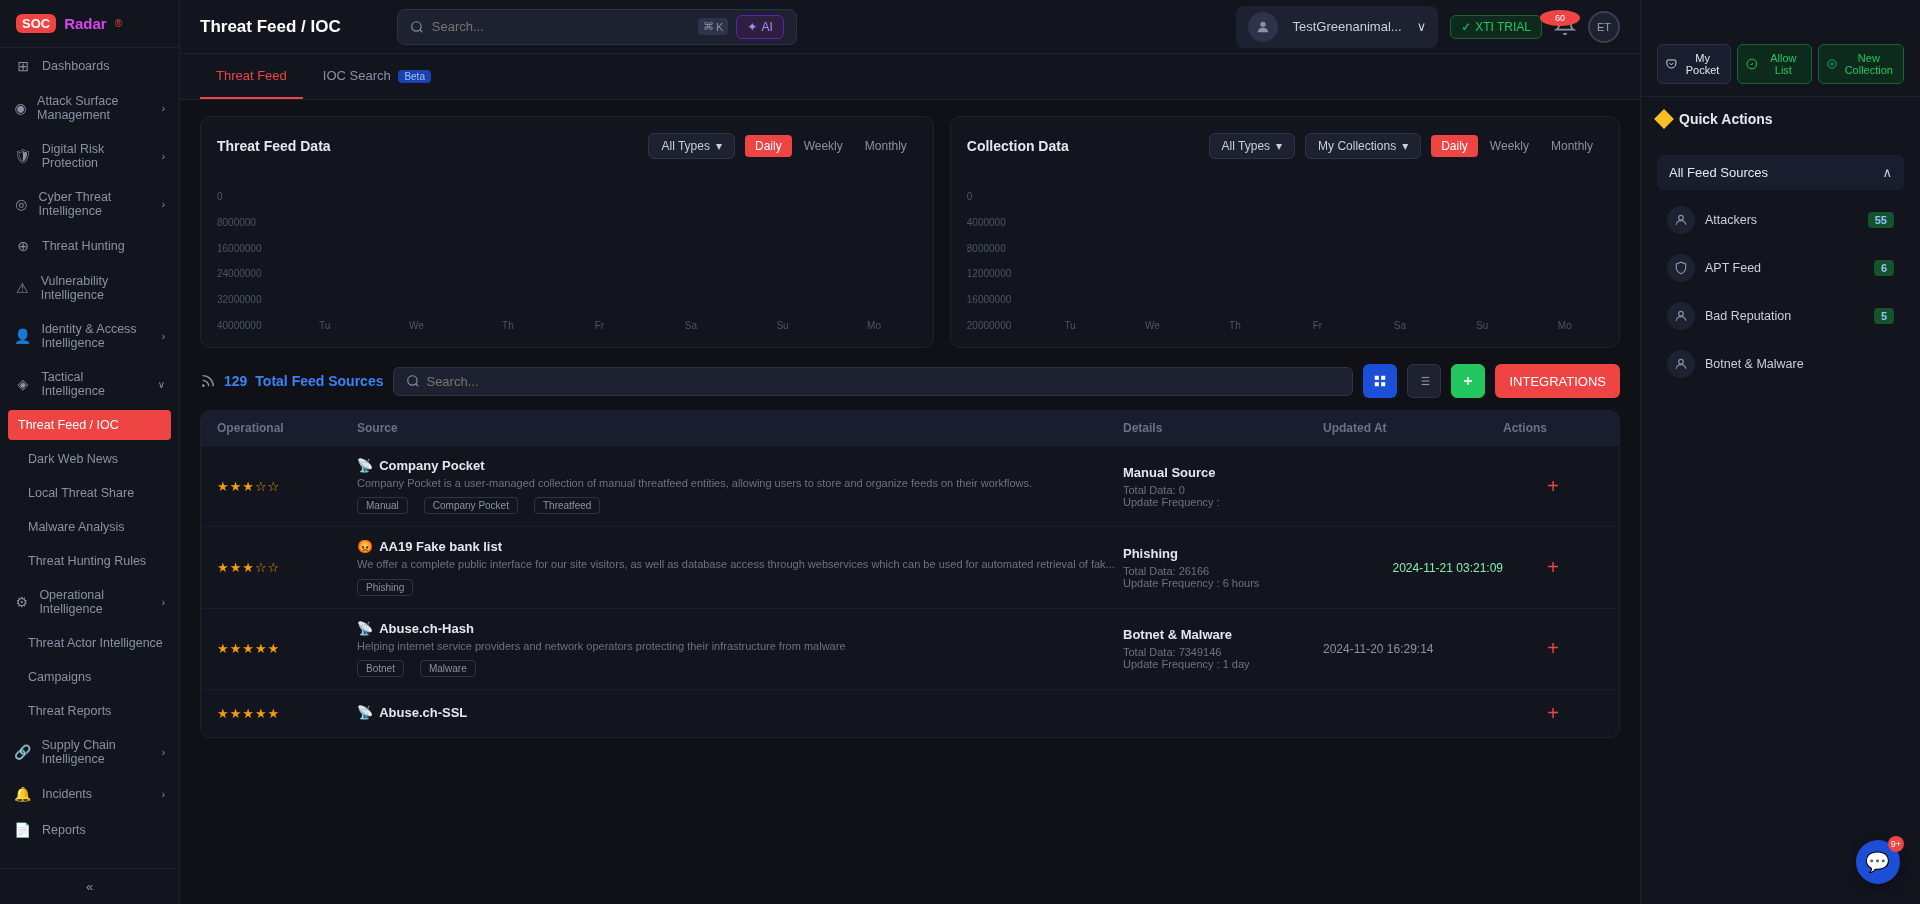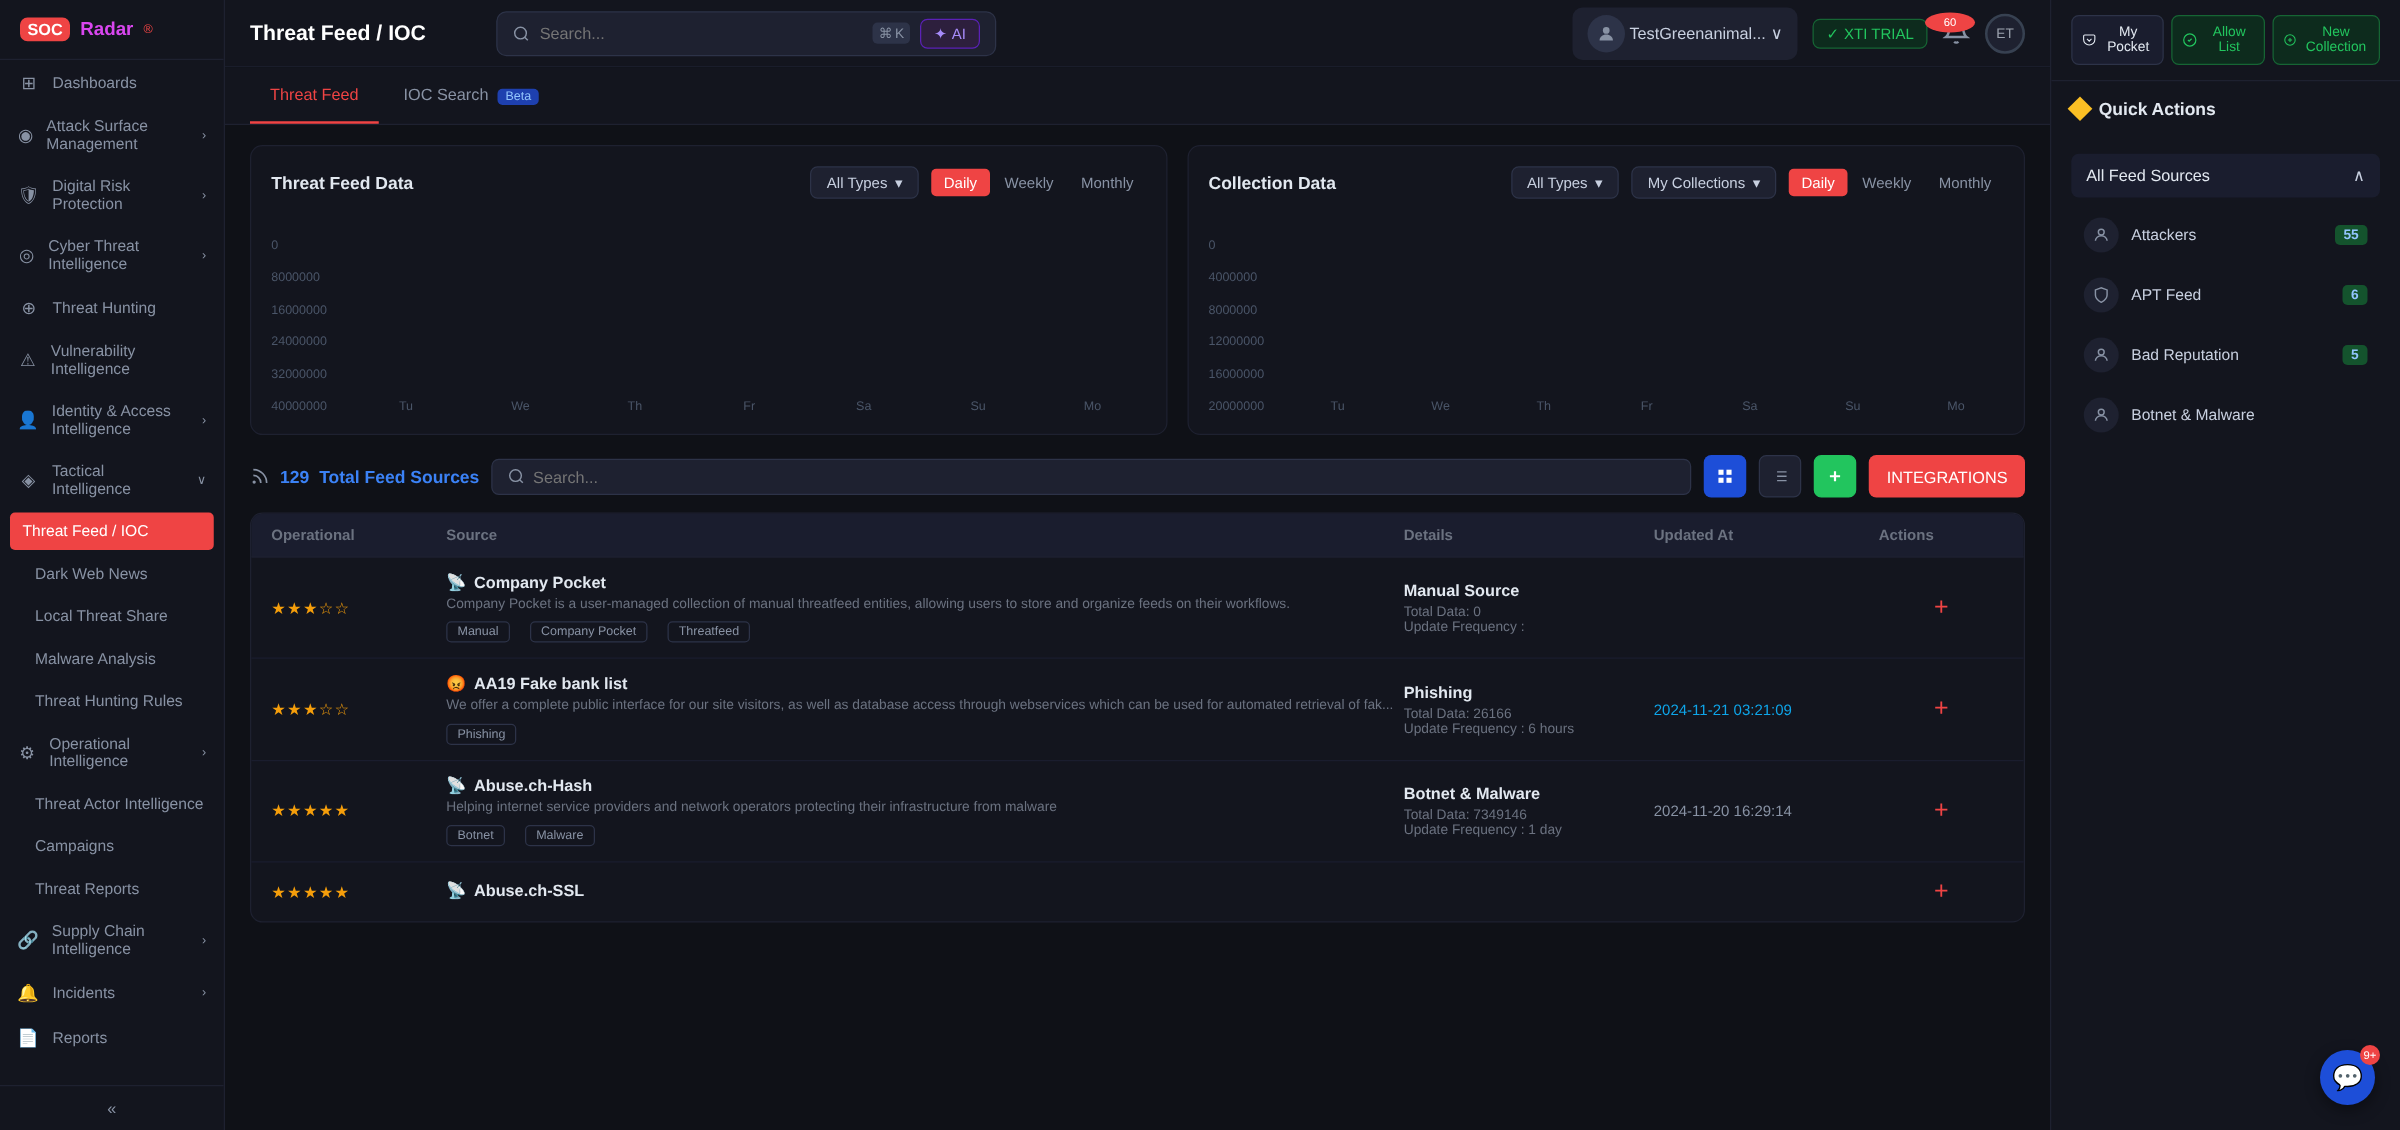--- a/index.html
+++ b/index.html
@@ -21,21 +21,21 @@
     #main { flex: 1; display: flex; flex-direction: column; overflow: hidden; }
 
     
     #header { background: #13151e; padding: 0 20px; height: 54px; display: flex; align-items: center; gap: 16px; border-bottom: 1px solid #1e2130; flex-shrink: 0; }
     .header-title { font-size: 17px; font-weight: 600; color: #fff; white-space: nowrap; }
     .search-bar { flex: 1; max-width: 400px; background: #1e2130; border: 1px solid #2d3348; border-radius: 8px; display: flex; align-items: center; padding: 0 12px; gap: 8px; height: 36px; margin-left: 40px; }
     .search-bar input { background: transparent; border: none; outline: none; color: #c8d0e0; font-size: 13px; flex: 1; }
     .search-kbd { background: #2d3348; border-radius: 4px; padding: 2px 5px; font-size: 11px; color: #8892a4; display: flex; gap: 2px; align-items: center; }
     .ai-btn { background: #2d1f3d; border: 1px solid #5b21b6; border-radius: 6px; padding: 4px 10px; color: #a78bfa; font-size: 12px; cursor: pointer; display: flex; align-items: center; gap: 4px; }
     .header-right { margin-left: auto; display: flex; align-items: center; gap: 12px; }
-    .user-info { display: flex; align-items: center; gap: 4px; cursor: pointer; background: #1e2130; border-radius: 8px; padding: 6px 12px; }
+    .user-info { display: flex; align-items: center; gap: 15px; cursor: pointer; background: #1e2130; border-radius: 8px; padding: 6px 12px; }
     .user-avatar { width: 30px; height: 30px; background: #2d3348; border-radius: 50%; display: flex; align-items: center; justify-content: center; font-size: 11px; }
     .xti-badge { background: #0d2b1d; border: 1px solid #166534; border-radius: 6px; padding: 4px 10px; color: #22c55e; font-size: 12px; display: flex; align-items: center; gap: 4px; }
     .notif-btn { position: relative; cursor: pointer; }
     .notif-count { position: absolute; top: -4px; right: -4px; background: #ef4444; color: #fff; font-size: 9px; border-radius: 50%; width: 40px; height: 16px; display: flex; align-items: center; justify-content: center; }
     .et-avatar { width: 32px; height: 32px; background: #1e2130; border: 2px solid #374151; border-radius: 50%; display: flex; align-items: center; justify-content: center; font-size: 11px; color: #9ca3af; cursor: pointer; }
 
     
     #content { flex: 1; overflow-y: auto; background: #0f1117; }
 
     
@@ -81,21 +81,21 @@
     .source-name { font-size: 13px; font-weight: 600; color: #e2e8f0; margin-bottom: 3px; display: flex; align-items: center; gap: 6px; }
     .source-desc { font-size: 11px; color: #6b7280; margin-bottom: 6px; line-height: 1.4; }
     .source-tags { display: flex; gap: 16px; flex-wrap: wrap; align-items: flex-end; }
     .tag { border: 1px solid #2d3348; border-radius: 4px; padding: 2px 8px; font-size: 10px; color: #8892a4; background: transparent; }
     .details-type { font-size: 13px; font-weight: 600; color: #e2e8f0; margin-bottom: 4px; }
     .details-info { font-size: 11px; color: #6b7280; }
     .add-btn { color: #ef4444; font-size: 20px; cursor: pointer; display: flex; align-items: center; justify-content: center; }
 
     
     #right-panel { width: 280px; background: #13151e; border-left: 1px solid #1e2130; display: flex; flex-direction: column; overflow-y: auto; flex-shrink: 0; }
-    .right-top { padding: 12px 16px; border-bottom: 1px solid #1e2130; display: flex; gap: 6px; }
+    .right-top { padding: 12px 16px; border-bottom: 1px solid #1e2130; display: flex; gap: 6px; margin-top: 32px; }
     .action-btn { flex: 1; display: flex; align-items: center; justify-content: center; gap: 6px; padding: 7px 8px; border-radius: 6px; font-size: 11px; cursor: pointer; border: none; font-weight: 500; }
     .action-btn.pocket { background: #1a1d2e; border: 1px solid #2d3348; color: #e2e8f0; }
     .action-btn.allowlist { background: #0d2b1d; border: 1px solid #166534; color: #22c55e; }
     .action-btn.newcoll { background: #0d2b1d; border: 1px solid #166534; color: #22c55e; }
     .quick-actions { padding: 14px 16px; }
     .qa-title { font-size: 14px; font-weight: 600; color: #e2e8f0; display: flex; align-items: center; gap: 8px; margin-bottom: 14px; }
     .qa-diamond { width: 14px; height: 14px; background: #fbbf24; transform: rotate(45deg); display: inline-block; }
     .feed-sources-section { padding: 0 16px 14px; }
     .fs-header { display: flex; align-items: center; justify-content: space-between; background: #1a1d2e; border-radius: 6px; padding: 10px 12px; margin-bottom: 8px; cursor: pointer; }
     .fs-title { font-size: 13px; font-weight: 500; color: #e2e8f0; }
@@ -483,21 +483,21 @@
             <div class="source-desc">We offer a complete public interface for our site visitors, as well as database access through webservices which can be used for automated retrieval of fak...</div>
             <div class="source-tags">
               <span class="tag">Phishing</span>
             </div>
           </div>
           <div>
             <div class="details-type">Phishing</div>
             <div class="details-info">Total Data: 26166</div>
             <div class="details-info">Update Frequency : 6 hours</div>
           </div>
-          <div style="font-size:12px;color:#0ea5e9;">2024-11-21 03:21:09</div>
+          <div style="font-size:12px;color:#86efac;text-align:right;">2024-11-21 03:21:09</div>
           <div class="add-btn">+</div>
         </div>
 
         <div class="table-row">
           <div>
             <span class="stars">★★★★★</span>
           </div>
           <div>
             <div class="source-name">
               <span>📡</span>

